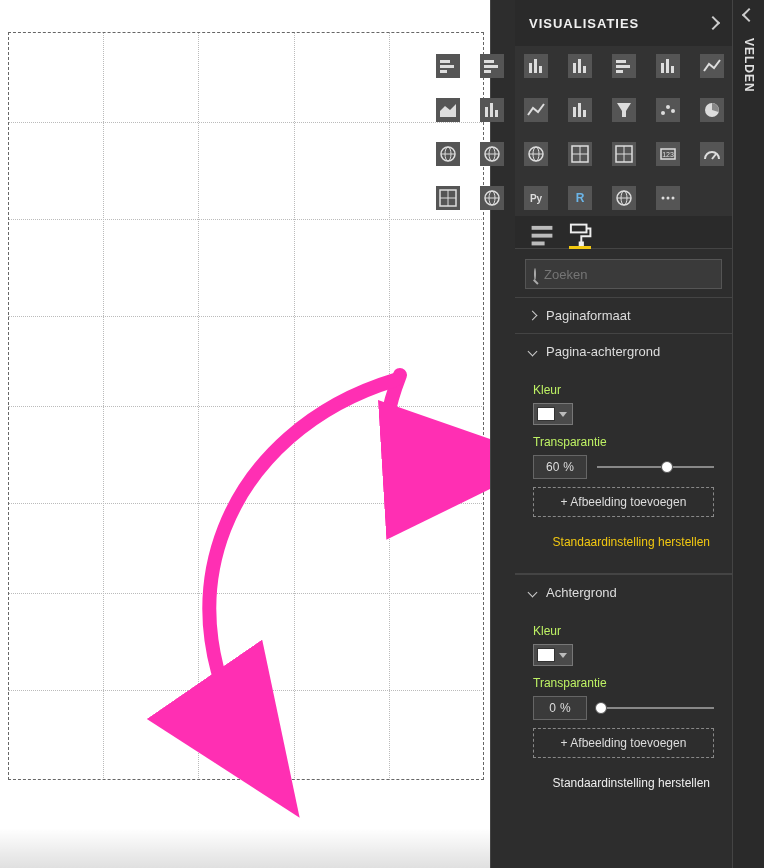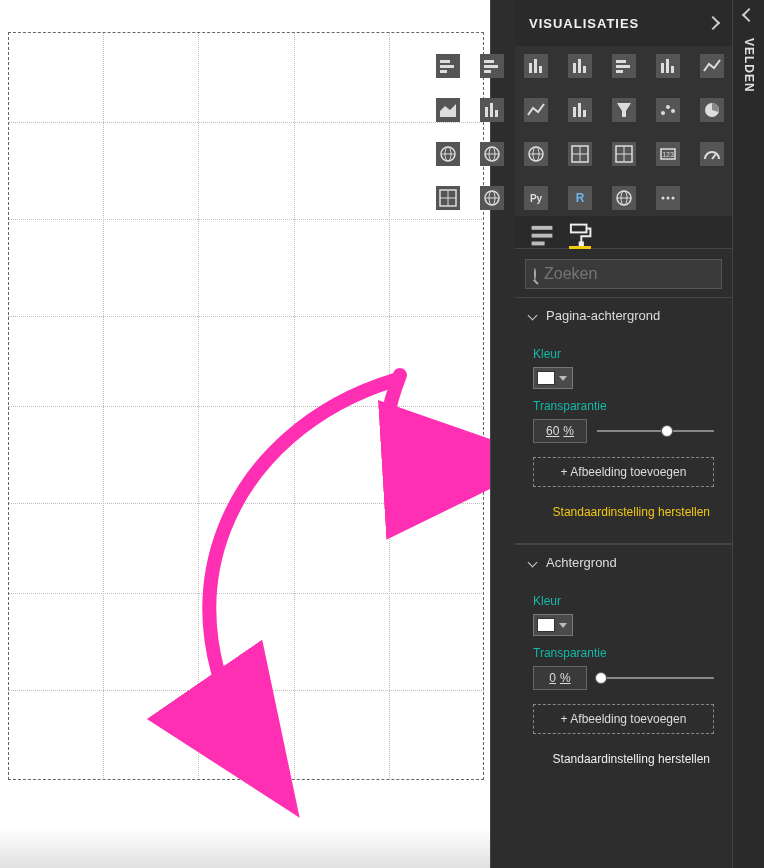--- a/index.html
+++ b/index.html
@@ -56,56 +56,56 @@
     border-bottom:1px solid #444;
   }
   .tab { width:26px; height:26px; display:flex; align-items:center; justify-content:center; cursor:pointer; position:relative; }
   .tab.active::after { content:""; position:absolute; bottom:-1px; left:2px; right:2px; height:3px; background:#f2c811; }
 
   .search-box {
     margin:10px 10px 8px 10px; background:#3a3a3a; border:1px solid #555;
     display:flex; align-items:center; height:30px; padding:0 8px;
   }
   .search-box input {
-    background:transparent; border:0; color:#bbb; font-size:16px; outline:none; flex:1;
+    background:transparent; border:0; color:#bbb; font-size:13px; outline:none; flex:1;
   }
   .search-icon { width:12px; height:12px; border:1.5px solid #aaa; border-radius:50%; position:relative; margin-right:8px; }
   .search-icon::after { content:""; position:absolute; width:6px; height:1.5px; background:#aaa; bottom:-3px; right:-4px; transform:rotate(45deg); }
 
   .accordion-item { border-top:1px solid #444; }
   .accordion-header {
     display:flex; align-items:center; gap:10px; padding:10px 14px; cursor:pointer;
     color:#ddd; font-size:13px;
   }
   .accordion-header .chev { width:7px; height:7px; border-width:1.5px; }
   .accordion-body { padding:4px 18px 14px 18px; }
   .accordion-body.sub { border-bottom:1px solid #444; }
 
-  .field-label { font-size:12px; color:#14b8a6; margin:10px 0 6px 0; }
+  .field-label { font-size:12px; color:#bef264; margin:10px 0 6px 0; }
 
   .color-swatch {
     width:40px; height:22px; border:1px solid #777; background:#4a4a4a;
     display:flex; align-items:center; cursor:pointer;
   }
   .color-swatch .box { width:18px; height:14px; background:#fff; border:1px solid #333; margin-left:3px; }
   .color-swatch .caret { margin-left:4px; width:0; height:0; border-left:4px solid transparent; border-right:4px solid transparent; border-top:5px solid #bbb; }
 
-  .trans-row { display:flex; align-items:flex-start; gap:10px;text-decoration:underline; }
+  .trans-row { display:flex; align-items:flex-start; gap:10px; }
   .trans-input {
     width:54px; height:24px; background:#3a3a3a; border:1px solid #666; color:#ddd;
     display:flex; align-items:center; justify-content:center; font-size:12px; gap:4px;
   }
   .slider {
     flex:1; position:relative; height:24px;
   }
   .slider .track { position:absolute; left:0; right:0; top:50%; height:2px; background:#888; transform:translateY(-50%); }
   .slider .thumb { position:absolute; top:50%; width:12px; height:12px; border-radius:50%; background:#fff; border:1px solid #555; transform:translate(-50%,-50%); }
 
   .dashed-btn {
-    margin-top:14px; width:100%; height:30px; border:1px dashed #888; background:transparent;
+    margin-top:8px; width:100%; height:30px; border:1px dashed #888; background:transparent;
     color:#ddd; font-size:12px; cursor:pointer;
   }
   .reset-link { text-align:right; margin:18px 4px 10px 0; font-size:12px; cursor:pointer; }
   .reset-link.yellow { color:#f2c811; }
   .reset-link.white { color:#eee; }
 
   .velden-panel {
     position:absolute; left:732px; top:0; width:32px; height:868px;
     background:#2a2a2a; border-left:1px solid #444;
     display:flex; flex-direction:column; align-items:center; padding-top:10px;
@@ -392,20 +392,26 @@
         </svg>
     </div>
   </div>
 
   <div class="search-box">
     <span class="search-icon"></span>
     <input type="text" placeholder="Zoeken" style="">
   </div>
 
 
+  <div class="accordion-item">
+    <div class="accordion-header">
+      <span class="chev chev-right"></span>
+      <span>Paginaformaat</span>
+    </div>
+  </div>
 
   <div class="accordion-item">
     <div class="accordion-header">
       <span class="chev chev-down"></span>
       <span>Pagina-achtergrond</span>
     </div>
     <div class="accordion-body sub">
       <div class="field-label">Kleur</div>
       <div class="color-swatch">
         <span class="box"></span>

